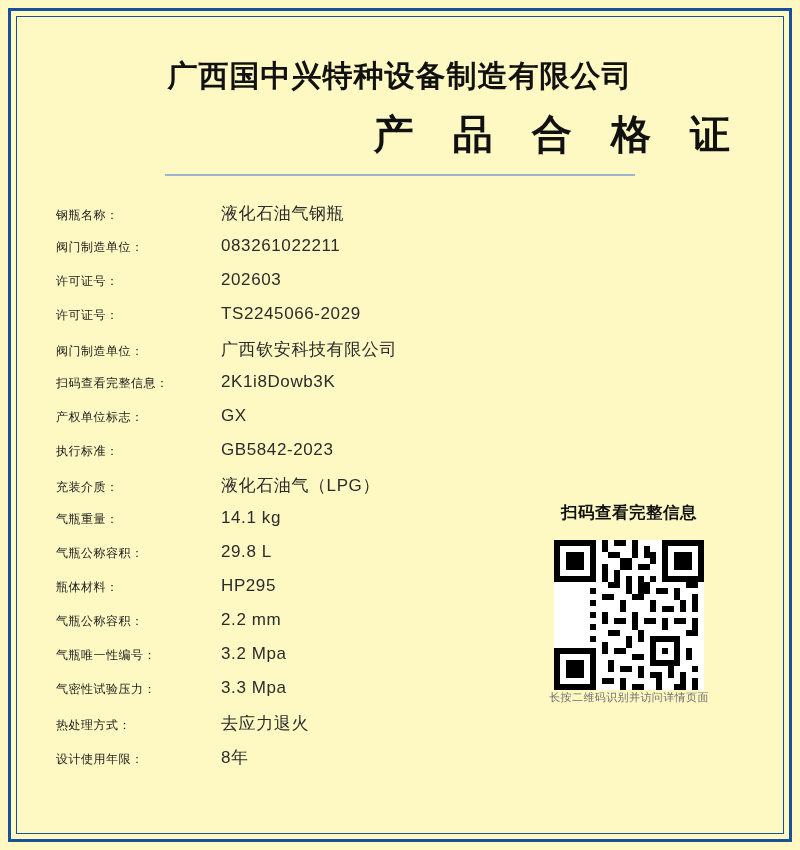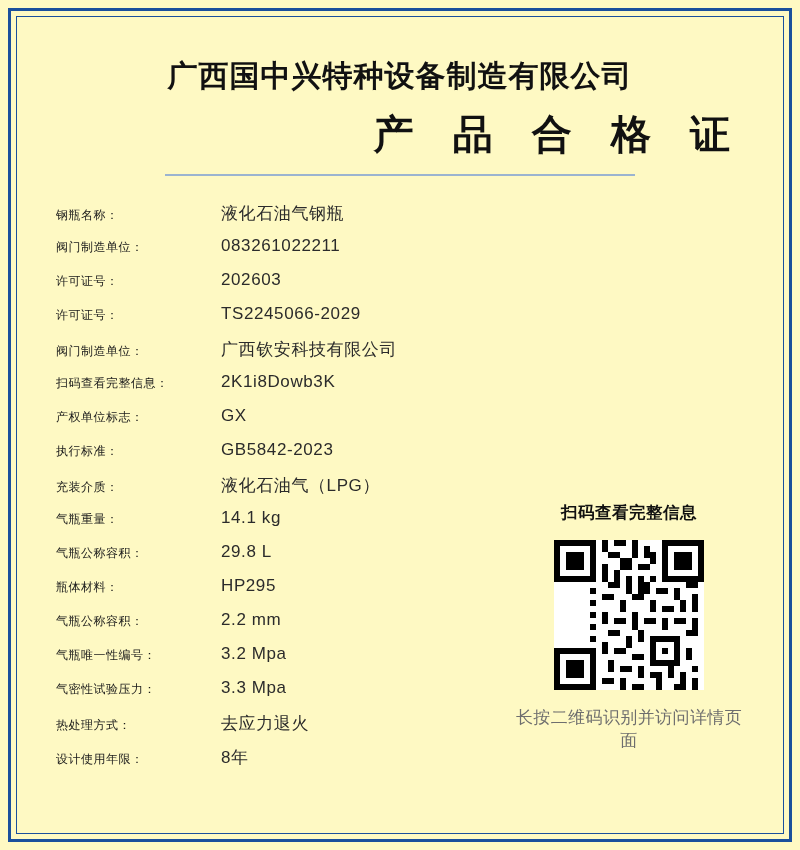--- a/index.html
+++ b/index.html
@@ -124,22 +124,21 @@
     margin-bottom: 16px;
   }
   .qr-code {
     width: 150px;
     height: 150px;
     margin: 0 auto;
     display: block;
     background: #ffffff;
   }
   .qr-hint {
-    margin-top: 16px;
-    font-size: 17px;
+    font-size: 11px;
     color: #6e6e6e;
     letter-spacing: 0.4px;
   }
 </style>
 </head>
 <body>
 
 <div class="certificate">
   <div class="frame-outer"></div>
   <div class="frame-inner"></div>

